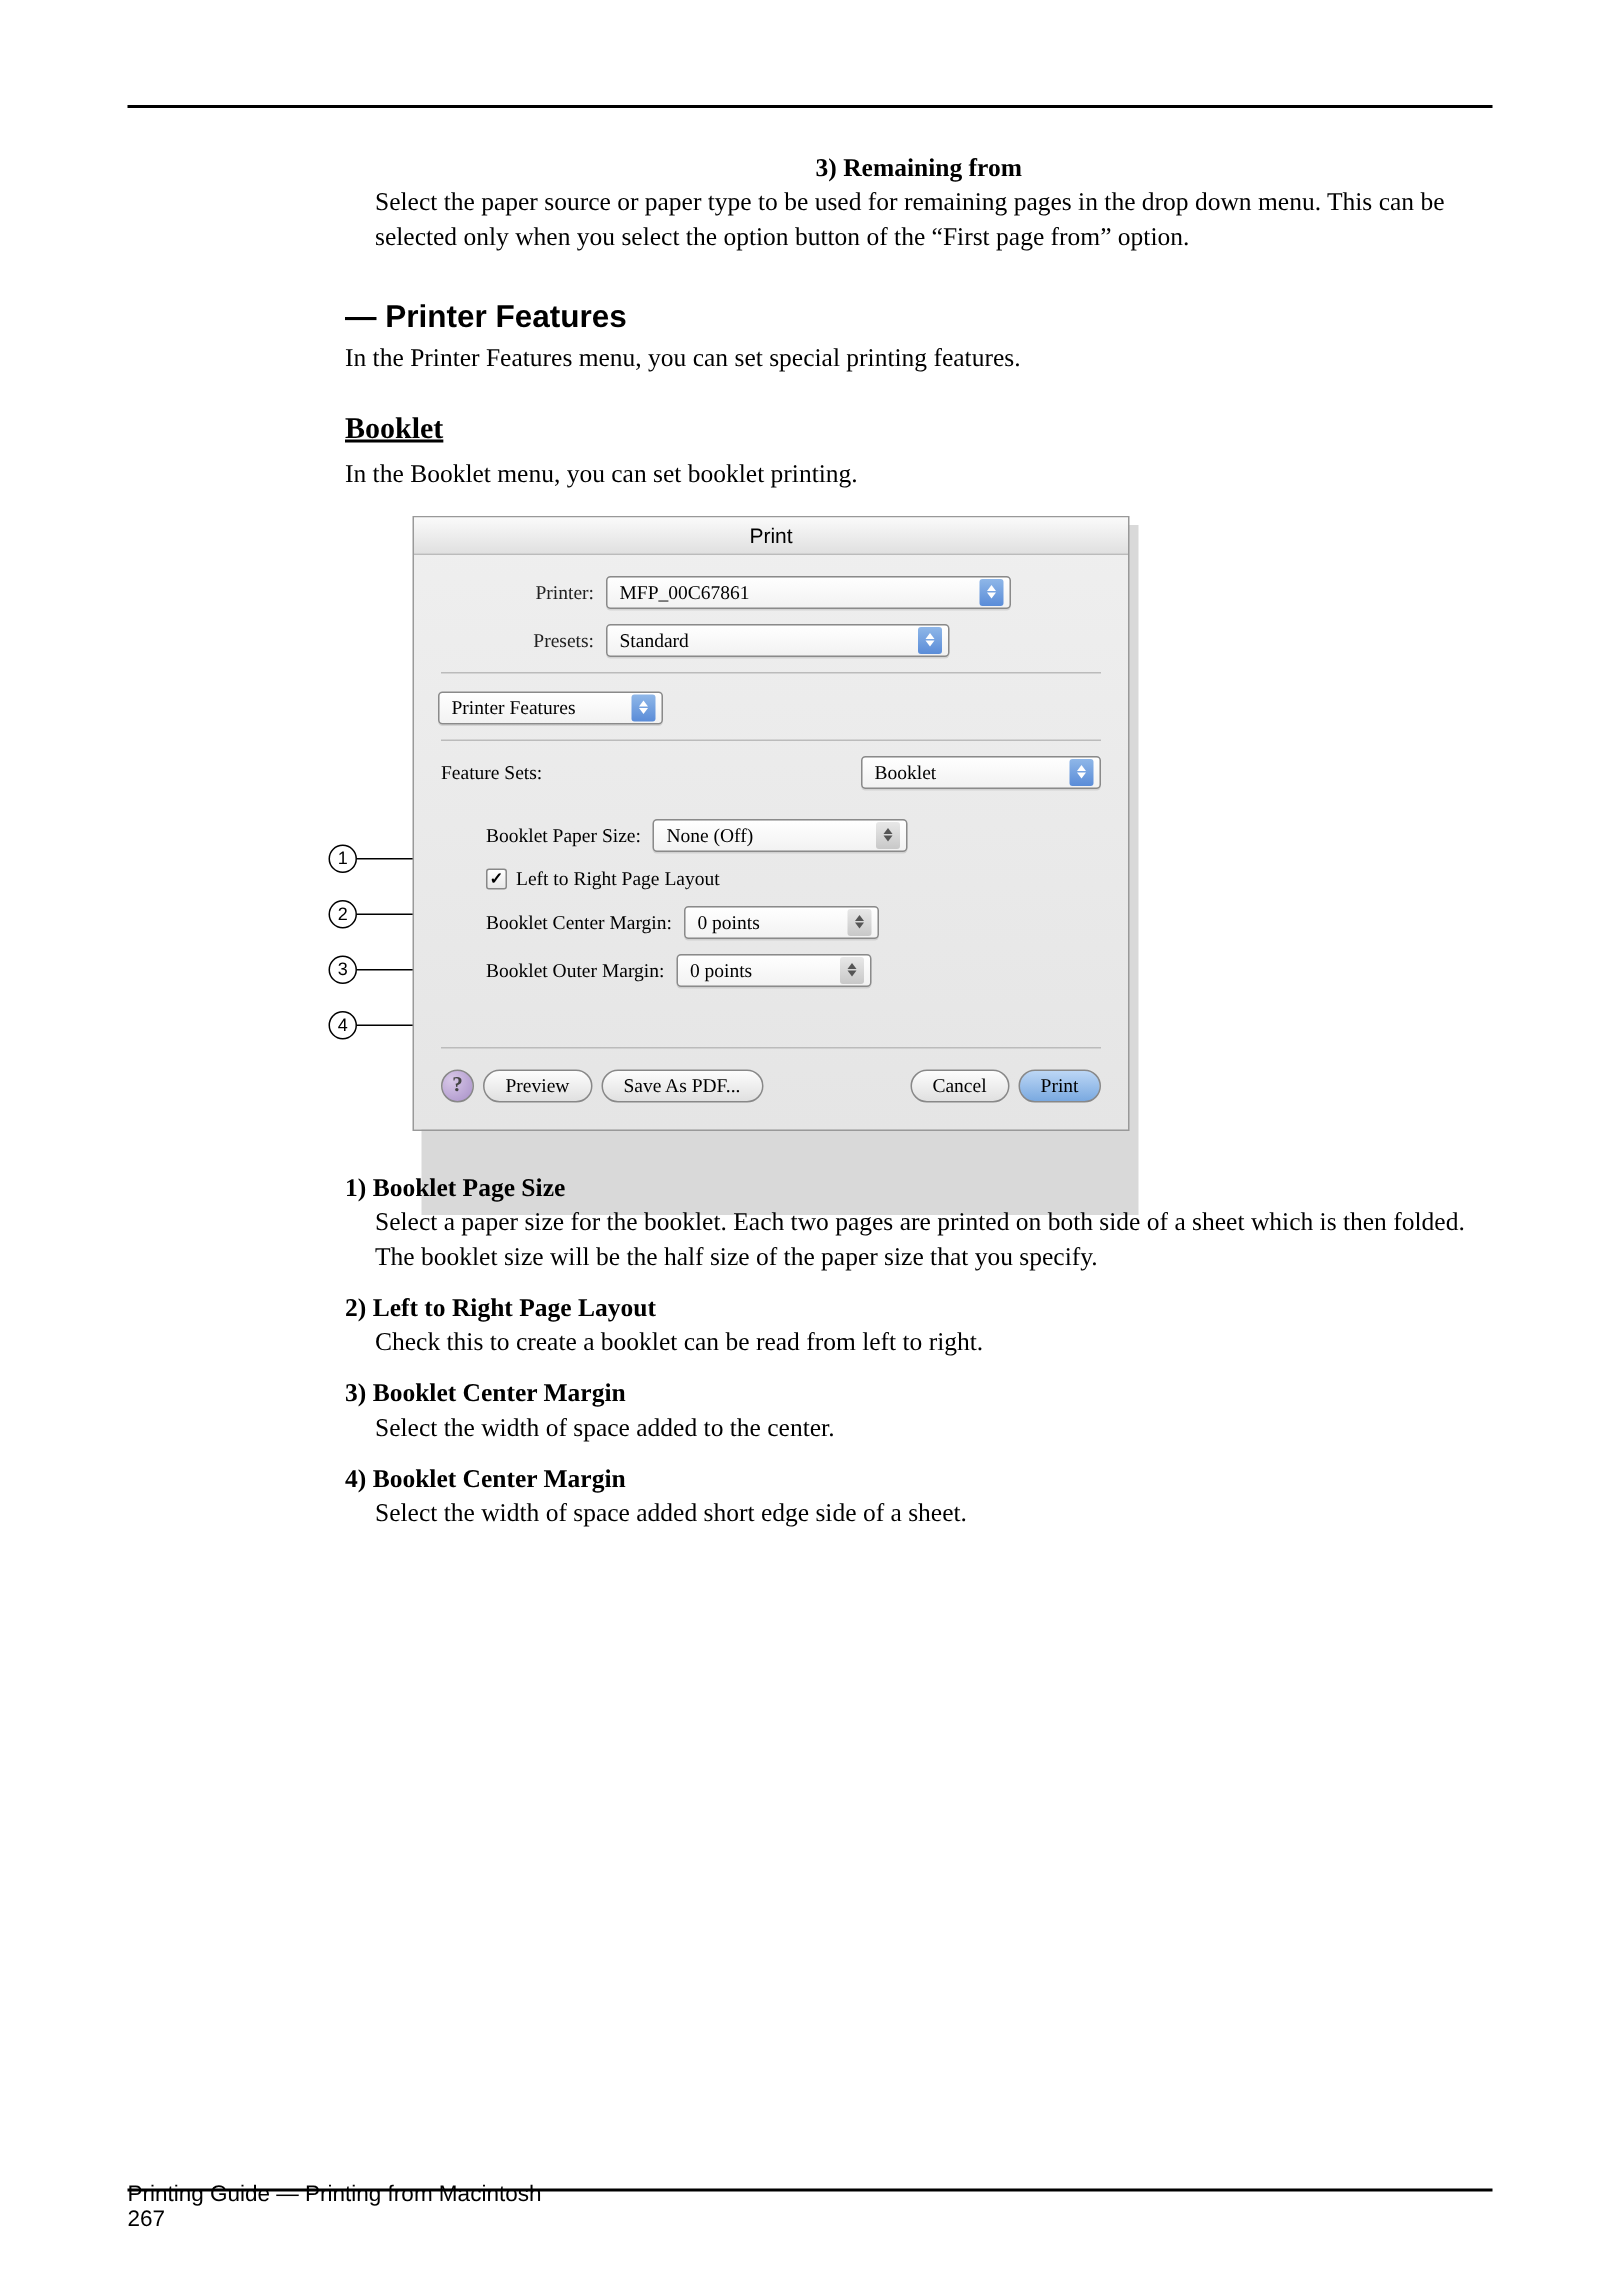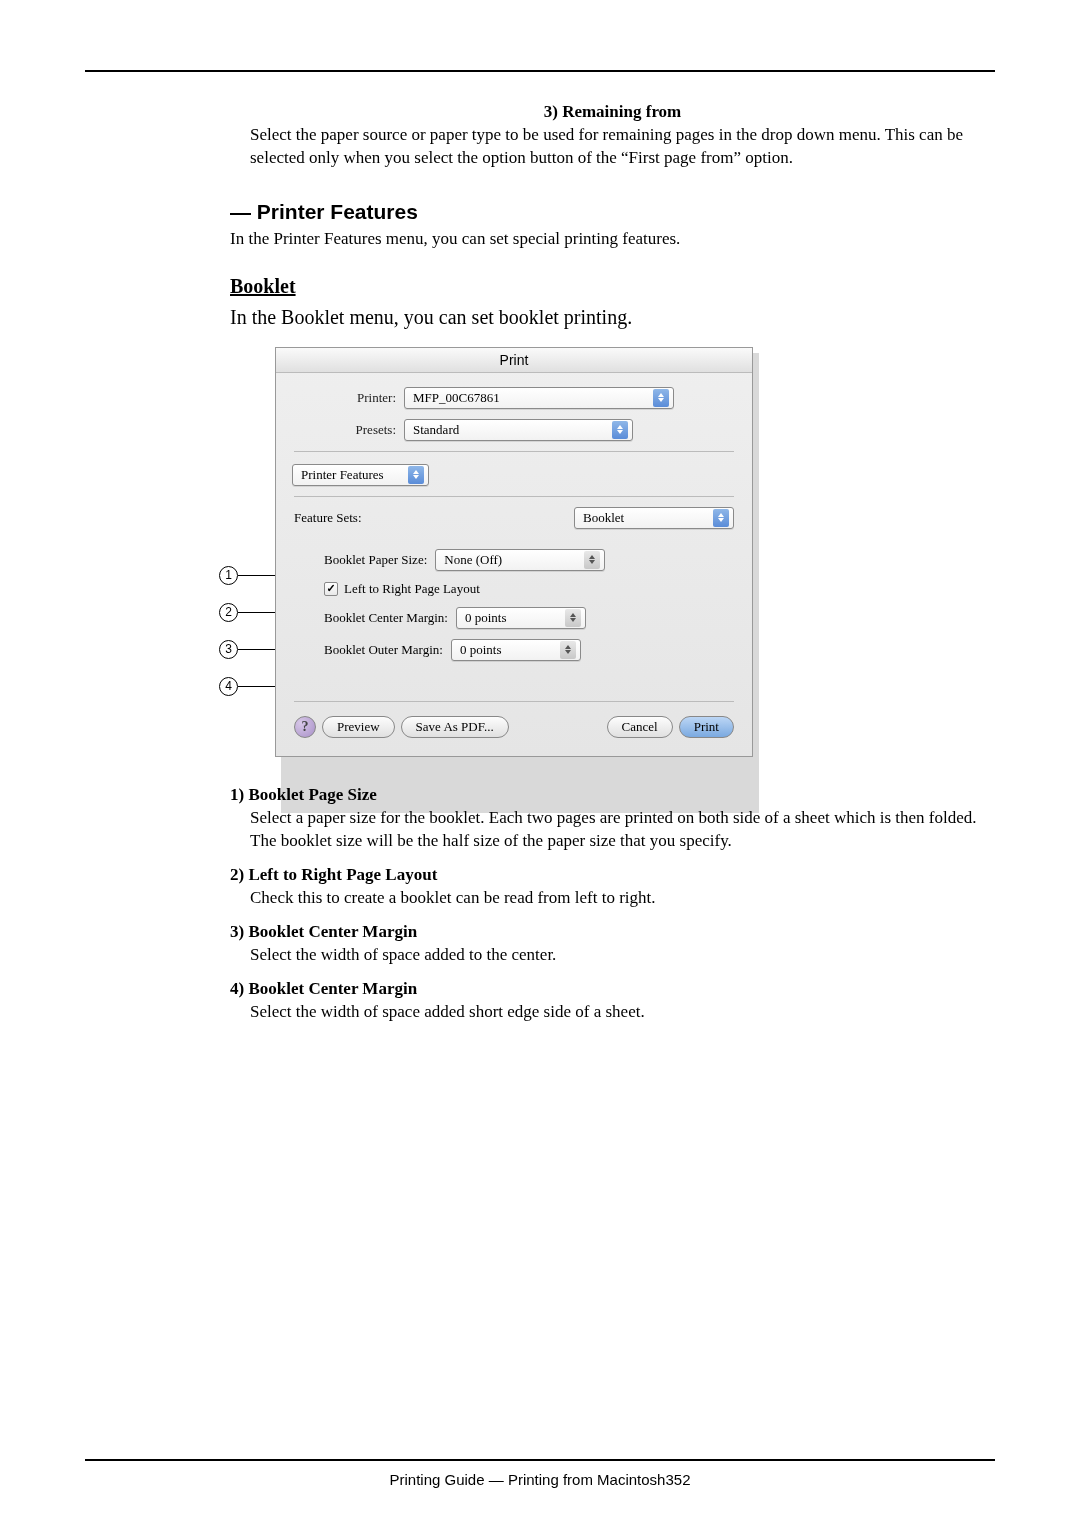--- a/index.html
+++ b/index.html
@@ -47,21 +47,21 @@
       margin-bottom: 24px;
     }
     .subsection-title {
       font-family: Georgia, serif;
       font-weight: bold;
       font-size: 20px;
       text-decoration: underline;
       margin-bottom: 8px;
     }
     .subsection-desc {
-      font-size: 20px;
+      font-size: 17px;
       margin-bottom: 18px;
     }
     .dialog-container {
       position: relative;
       margin-left: 45px;
       margin-bottom: 28px;
     }
     .dialog-shadow {
       position: absolute;
       top: 6px;
@@ -248,20 +248,21 @@
     }
     .footer-text {
       position: absolute;
       left: 85px;
       right: 85px;
       bottom: 38px;
       display: flex;
       justify-content: center;
       font-family: Arial, Helvetica, sans-serif;
       font-size: 15px;
+      flex-direction: column;
     }
     .sub-item-heading {
       font-weight: bold;
       font-size: 17px;
       margin-bottom: 2px;
     }
     .sub-item-desc {
       font-size: 17px;
       margin-left: 20px;
       line-height: 1.35;
@@ -325,21 +326,21 @@
           <span class="row-label">Presets:</span>
           <span class="select-box" style="width:229px;">
             <span class="text">Standard</span>
             <span class="select-arrows"></span>
           </span>
         </div>
 
         <div class="sep-line"></div>
 
         <div class="row" style="margin-left:-2px;">
-          <span class="select-box" style="width:137px;">
+          <span class="select-box" style="width:150px;">
             <span class="text">Printer Features</span>
             <span class="select-arrows"></span>
           </span>
         </div>
 
         <div class="dialog-inner">
 
           <div class="row" style="justify-content:space-between;margin-bottom:20px;">
             <span style="padding-right:8px;">Feature Sets:</span>
             <span class="select-box" style="width:160px;">
@@ -414,14 +415,14 @@
     <span>4)</span>
     <span>Booklet Center Margin</span>
   </div>
   <div class="sub-item-desc">Select the width of space added short edge side of a sheet.</div>
 
 </div>
 
 <div class="bottom-rule"></div>
 <div class="footer-text">
   <span>Printing Guide — Printing from Macintosh</span>
-  <span>352</span>
+  <span>267</span>
 </div>
 
 </body></html>

